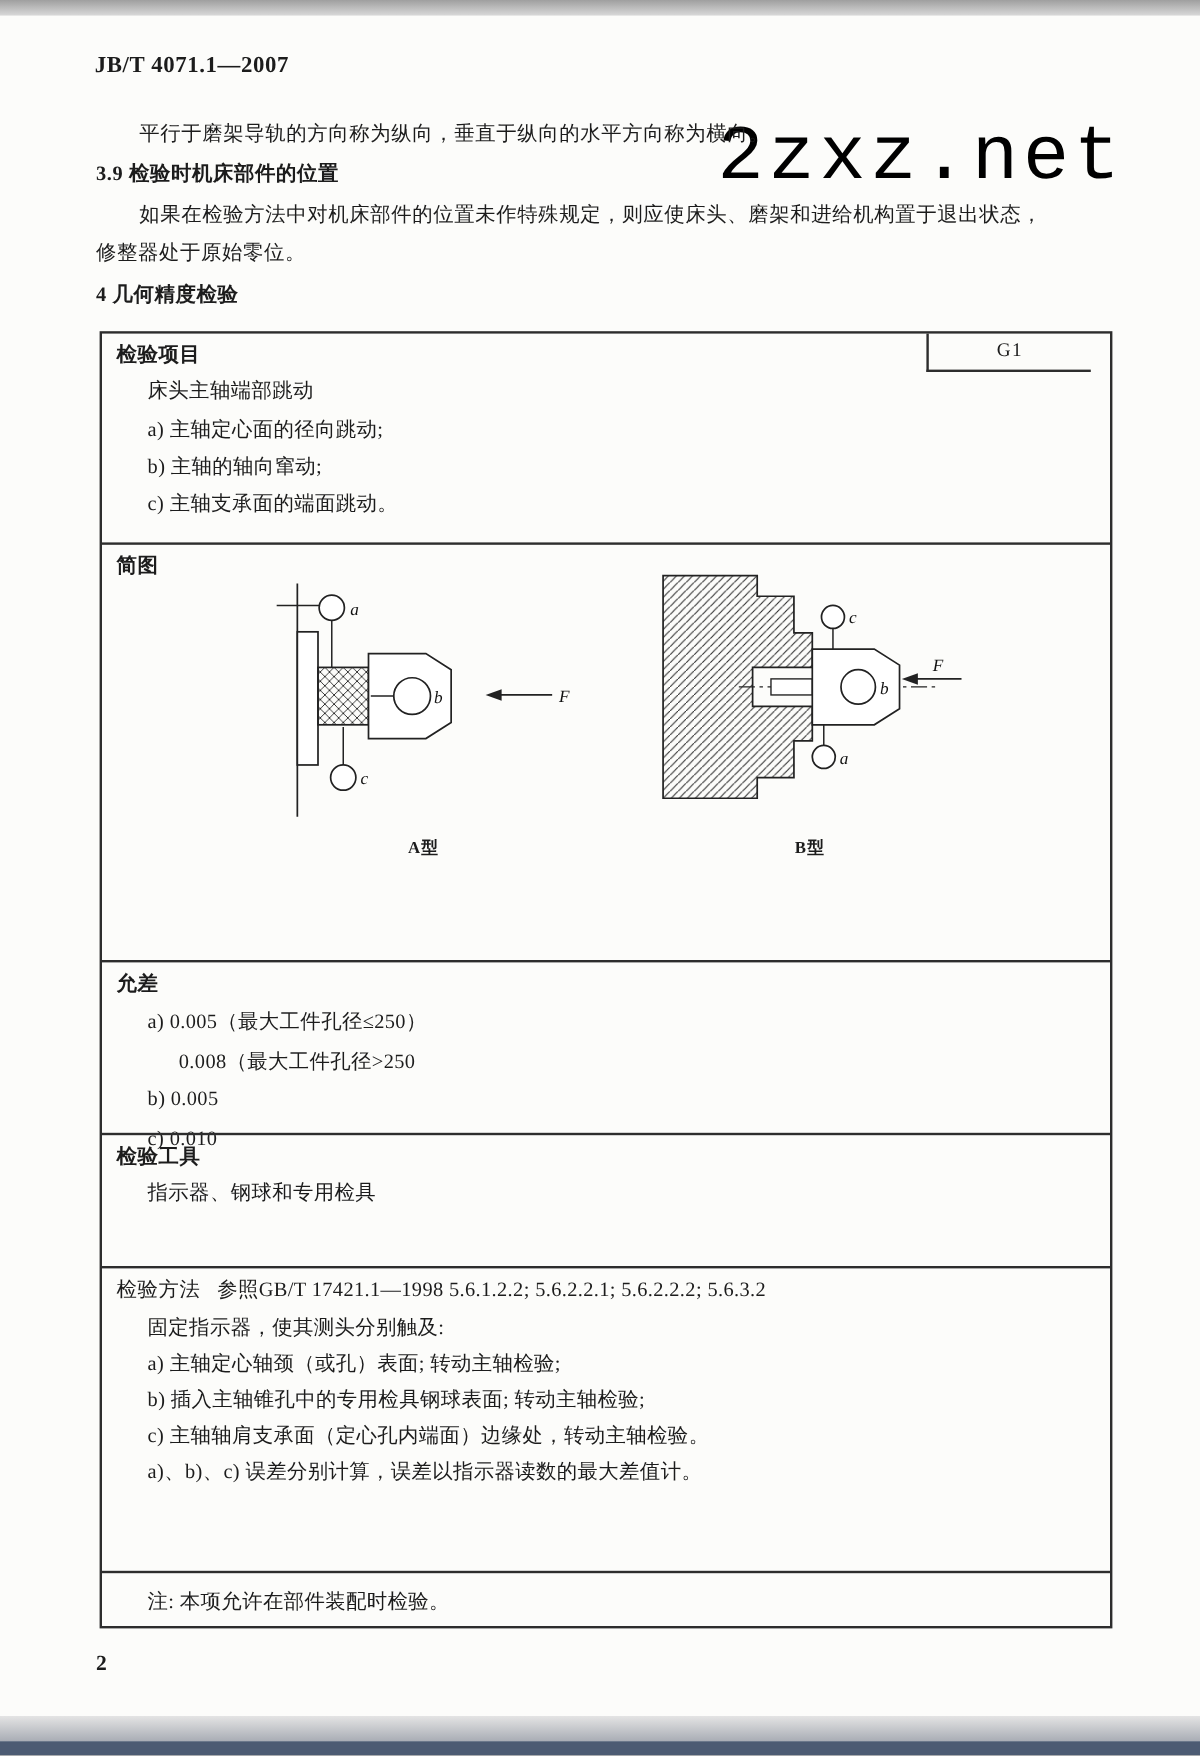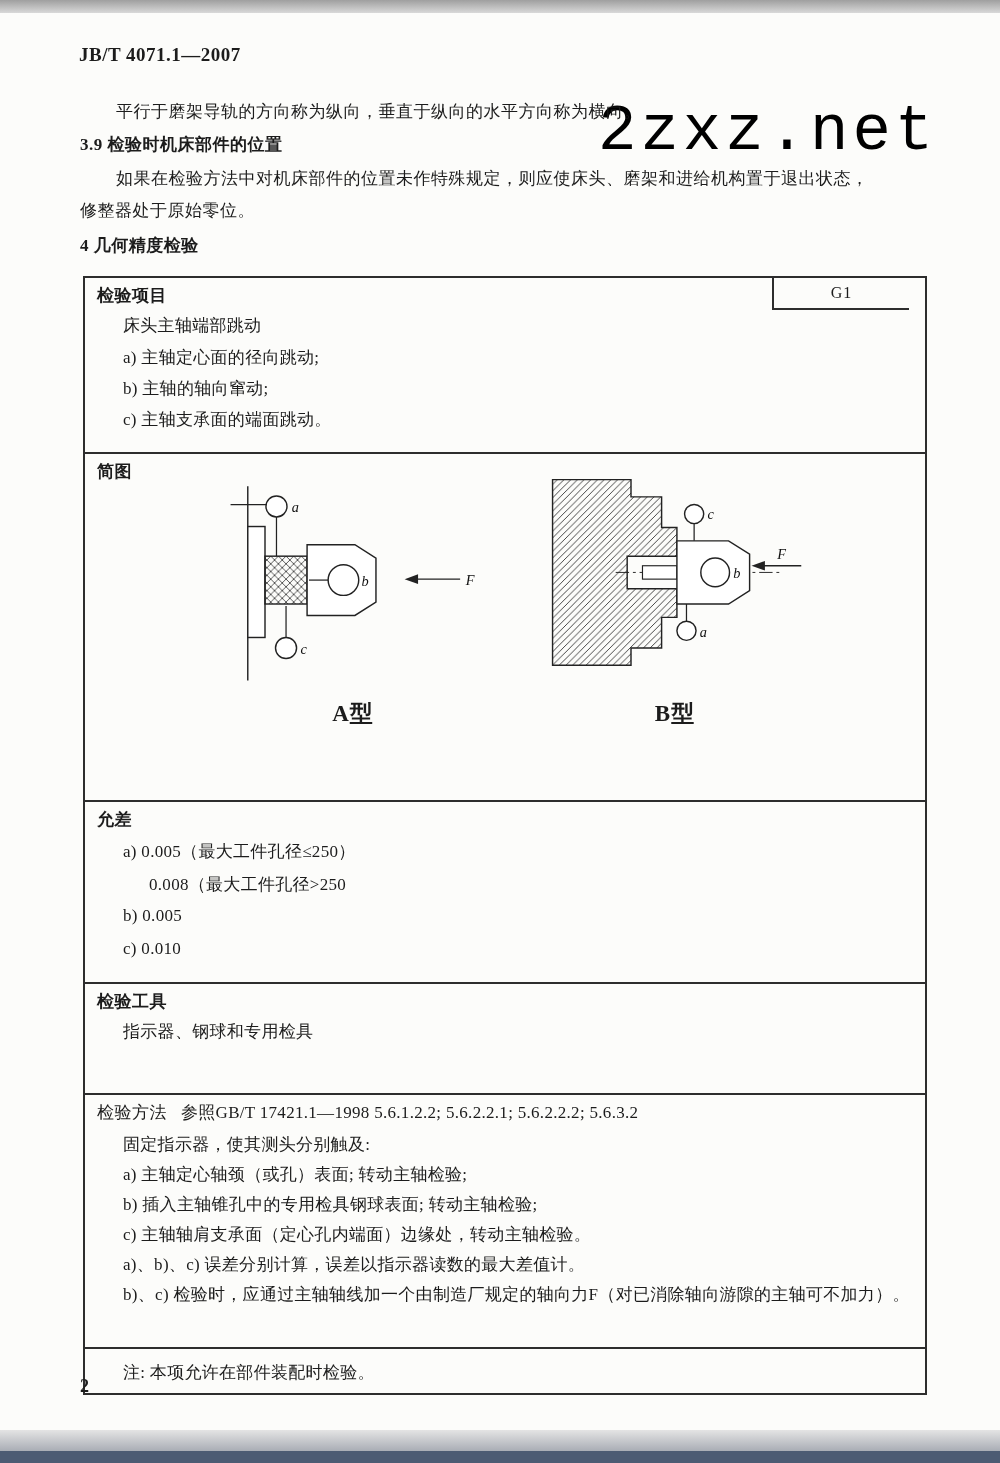--- a/index.html
+++ b/index.html
@@ -62,21 +62,21 @@
   .g1box {
     position:absolute; top:0; right:16px; width:137px; height:32px;
     border-left:2px solid #2d2d2d; border-bottom:2px solid #2d2d2d;
     display:flex; align-items:center; justify-content:center;
     font-size:16px; letter-spacing:1px;
   }
 
   .diag { position:absolute; top:18px; width:300px; height:220px; }
   .caption {
     position:absolute; top:244px; width:300px; text-align:center;
-    font-weight:bold; font-size:23px; letter-spacing:1px;
+    font-weight:bold; font-size:14px; letter-spacing:1px;
   }
 
   .refline { position:absolute; left:12px; top:6px; font-size:17px; white-space:nowrap; }
   .refline .rl { font-weight:normal; margin-right:14px; letter-spacing:0.5px; }
   .refline .rt { letter-spacing:0.3px; }
 
   .page-num {
     position:absolute; left:80px; top:1376px; z-index:2;
     font-size:18px; font-weight:bold;
   }
@@ -163,21 +163,21 @@
         <text x="176" y="172">a</text>
         <line x1="282" y1="98" x2="238" y2="98" stroke="#222" stroke-width="1.5"></line>
         <polygon points="230,98 244,93 244,103" fill="#222"></polygon>
         <text x="257" y="91">F</text>
       </svg>
 
       <div class="caption" style="left:118px">A型</div>
       <div class="caption" style="left:440px">B型</div>
     </div>
 
-    <div class="trow" style="height:182px">
+    <div class="trow" style="height:144px">
       <div class="rlabel">允差</div>
       <div class="cline" style="top:38px">a) 0.005（最大工件孔径≤250）</div>
       <div class="cline indent2" style="top:71px">0.008（最大工件孔径&gt;250</div>
       <div class="cline" style="top:104px">b) 0.005</div>
       <div class="cline" style="top:137px">c) 0.010</div>
     </div>
 
     <div class="trow" style="height:111px">
       <div class="rlabel">检验工具</div>
       <div class="cline" style="top:36px">指示器、钢球和专用检具</div>
@@ -185,21 +185,20 @@
 
     <div class="trow" style="height:254px">
       <div class="refline">
         <span class="rl">检验方法</span><span class="rt">参照GB/T 17421.1—1998  5.6.1.2.2; 5.6.2.2.1; 5.6.2.2.2; 5.6.3.2</span>
       </div>
       <div class="cline" style="top:38px">固定指示器，使其测头分别触及:</div>
       <div class="cline" style="top:68px">a) 主轴定心轴颈（或孔）表面; 转动主轴检验;</div>
       <div class="cline" style="top:98px">b) 插入主轴锥孔中的专用检具钢球表面; 转动主轴检验;</div>
       <div class="cline" style="top:128px">c) 主轴轴肩支承面（定心孔内端面）边缘处，转动主轴检验。</div>
       <div class="cline" style="top:158px">a)、b)、c) 误差分别计算，误差以指示器读数的最大差值计。</div>
-      <div class="cline" style="top:188px">b)、c) 检验时，应通过主轴轴线加一个由制造厂规定的轴向力F（对已消除轴向游隙的主轴可不加力）。</div>
     </div>
 
     <div class="trow" style="height:46px">
       <div class="cline" style="top:12px">注: 本项允许在部件装配时检验。</div>
     </div>
 
   </div>
 
   <div class="page-num">2</div>
 

